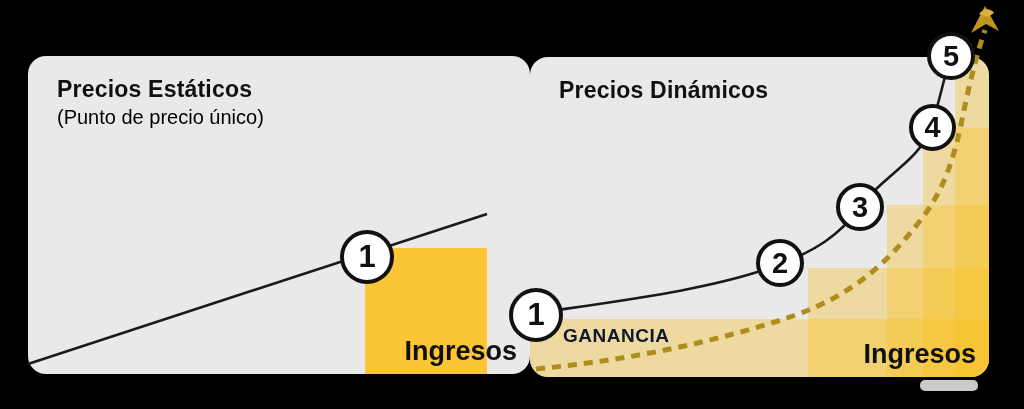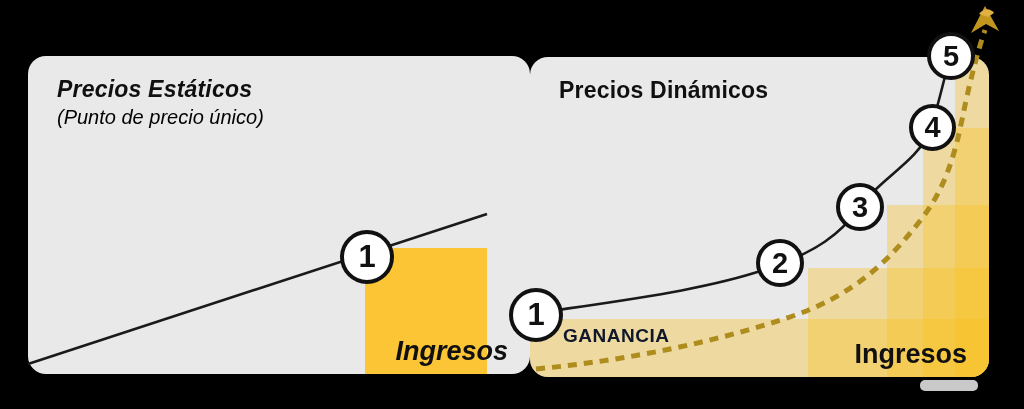--- a/index.html
+++ b/index.html
@@ -3,37 +3,37 @@
 <meta charset="utf-8">
 <style>
   html,body{margin:0;padding:0;background:#000;}
   .canvas{
     position:relative;width:1024px;height:409px;background:#000;
     font-family:"Liberation Sans", sans-serif;overflow:hidden;
   }
   .panel{
     position:absolute;background:#E9E9E9;border-radius:18px;overflow:hidden;
   }
-  #panel-static{left:28px;top:56px;width:502px;height:318px;font-style:italic;}
+  #panel-static{left:28px;top:56px;width:502px;height:318px;}
   #panel-dynamic{left:530px;top:57px;width:459px;height:320px;text-align:center;}
   .panel-title{
     position:absolute;left:29px;top:20px;font-size:23px;font-weight:800;
     color:#101010;letter-spacing:.2px;white-space:nowrap;
   }
   .panel-subtitle{
     position:absolute;left:29px;top:50px;font-size:20px;font-weight:400;
     color:#000000;white-space:nowrap;
   }
   
   #static-revenue{
     position:absolute;left:337px;top:192px;width:122px;height:126px;
     background:#FCC535;border-top-left-radius:10px;
   }
   .revenue-label{
-    position:absolute;right:22px;bottom:7px;font-size:27px;font-weight:800;
+    position:absolute;right:13px;bottom:7px;font-size:27px;font-weight:800;
     color:#101010;white-space:nowrap;margin-left:33px;
   }
   
   .band{position:absolute;background:rgba(250,192,28,0.35);}
   #band-1{left:0;top:262px;width:459px;height:58px;border-top-left-radius:12px;}
   #band-2{left:278px;top:211px;width:181px;height:109px;}
   #band-3{left:357px;top:148px;width:102px;height:172px;}
   #band-4{left:393px;top:71px;width:66px;height:249px;}
   #band-5{left:425px;top:0;width:34px;height:320px;border-top-left-radius:9px;}
   .profit-label{

